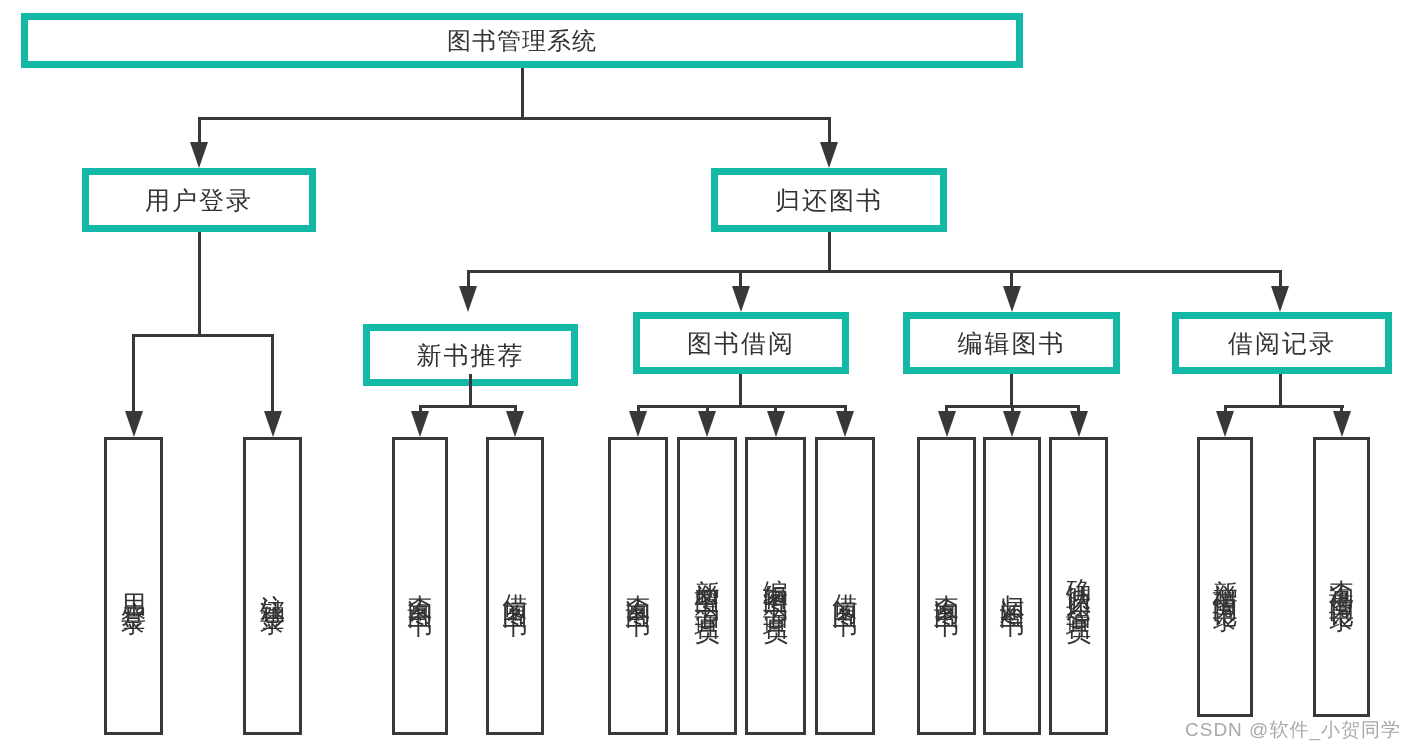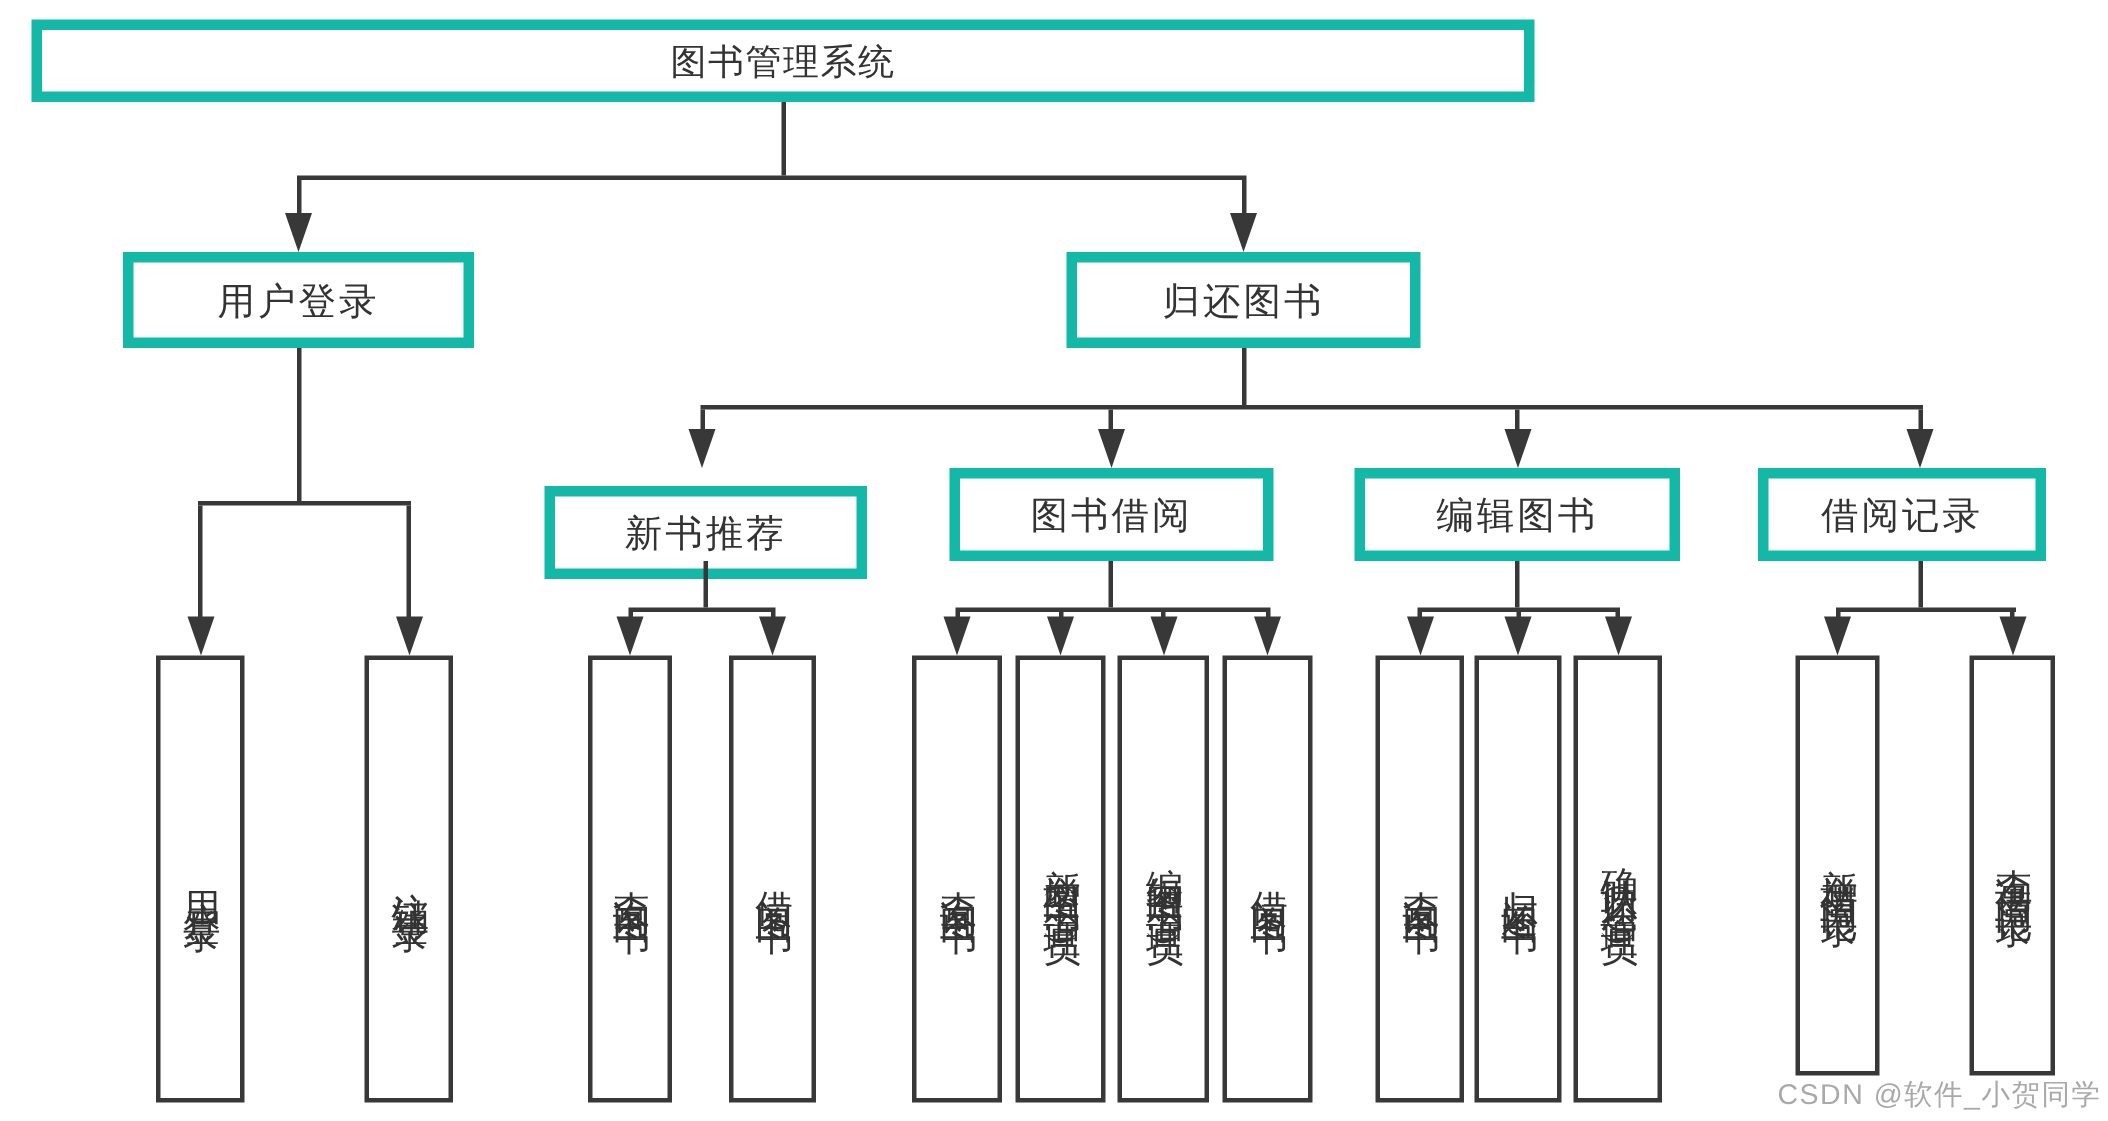--- a/index.html
+++ b/index.html
@@ -51,21 +51,21 @@
 
   <div class="box" style="left:363px;top:324px;width:215px;height:62px;">
     <span>新书推荐</span>
   </div>
   <div class="box" style="left:633px;top:312px;width:216px;height:62px;">
     <span>图书借阅</span>
   </div>
   <div class="box" style="left:903px;top:312px;width:217px;height:62px;">
     <span>编辑图书</span>
   </div>
-  <div class="box" style="left:1172px;top:312px;width:192px;height:62px;">
+  <div class="box" style="left:1172px;top:312px;width:220px;height:62px;">
     <span>借阅记录</span>
   </div>
 
   <div class="tallbox" style="left:104px;top:437px;width:59px;height:298px;">
     <span class="vtext">用户登录</span>
   </div>
   <div class="tallbox" style="left:243px;top:437px;width:59px;height:298px;">
     <span class="vtext">注销登录</span>
   </div>
 

